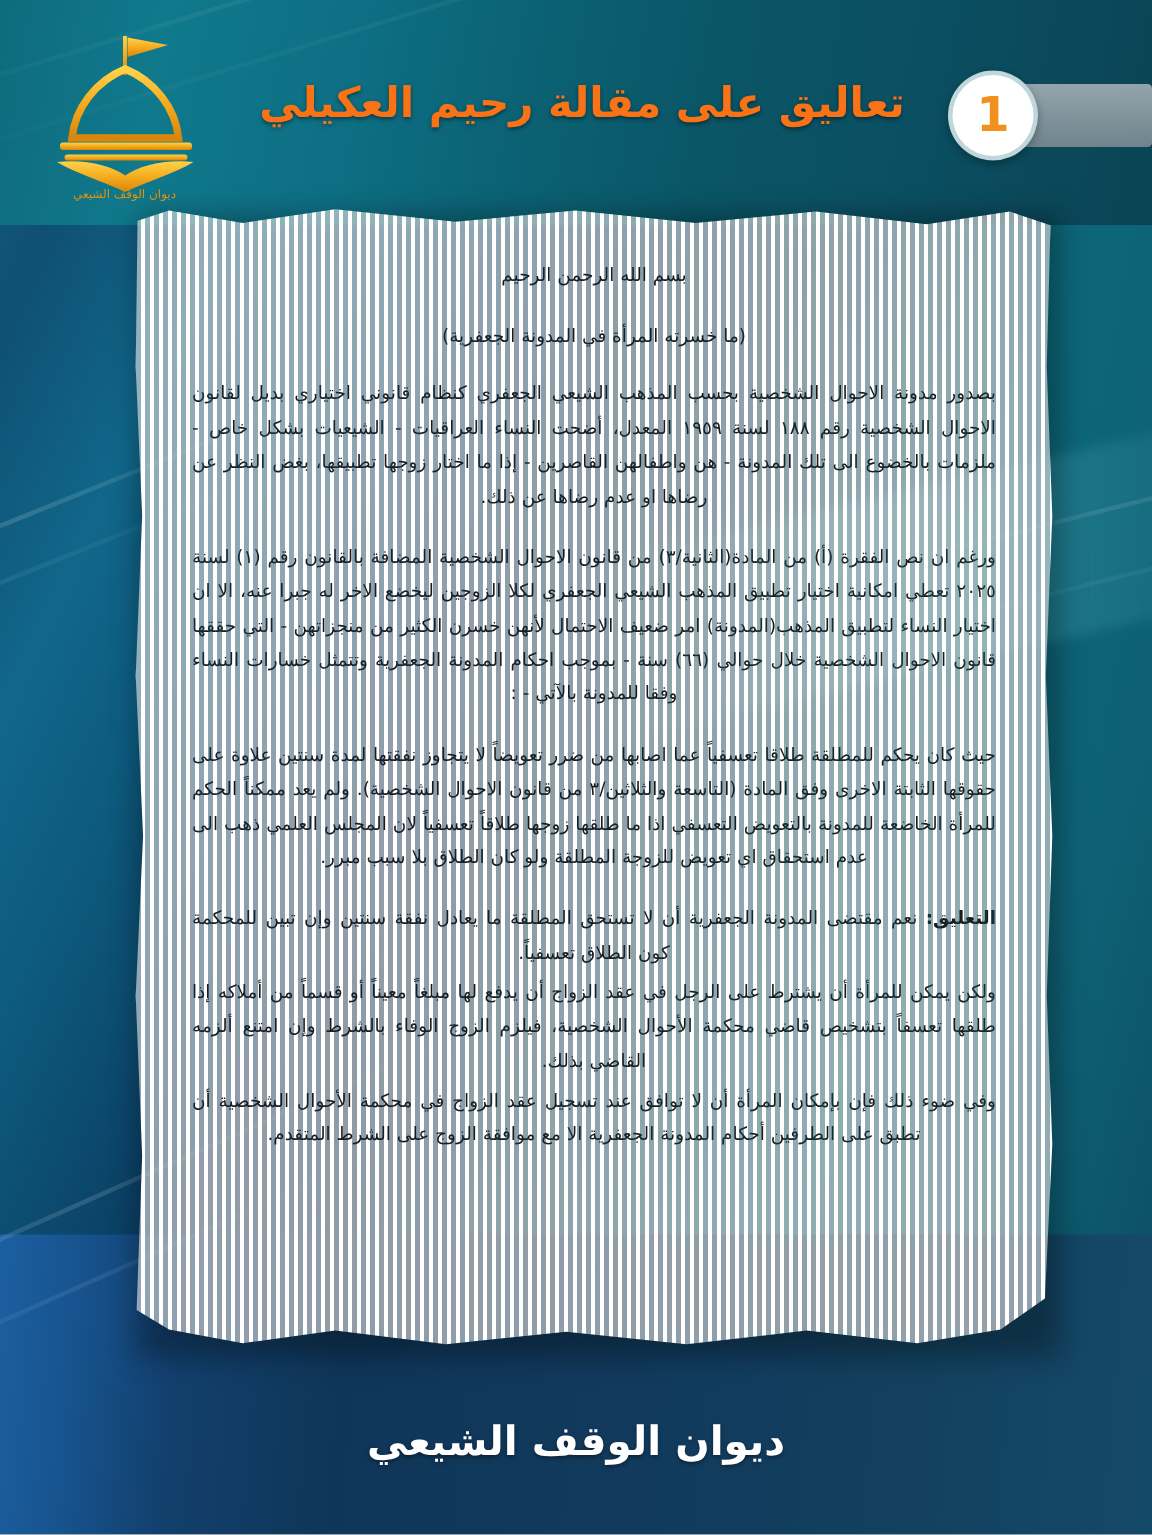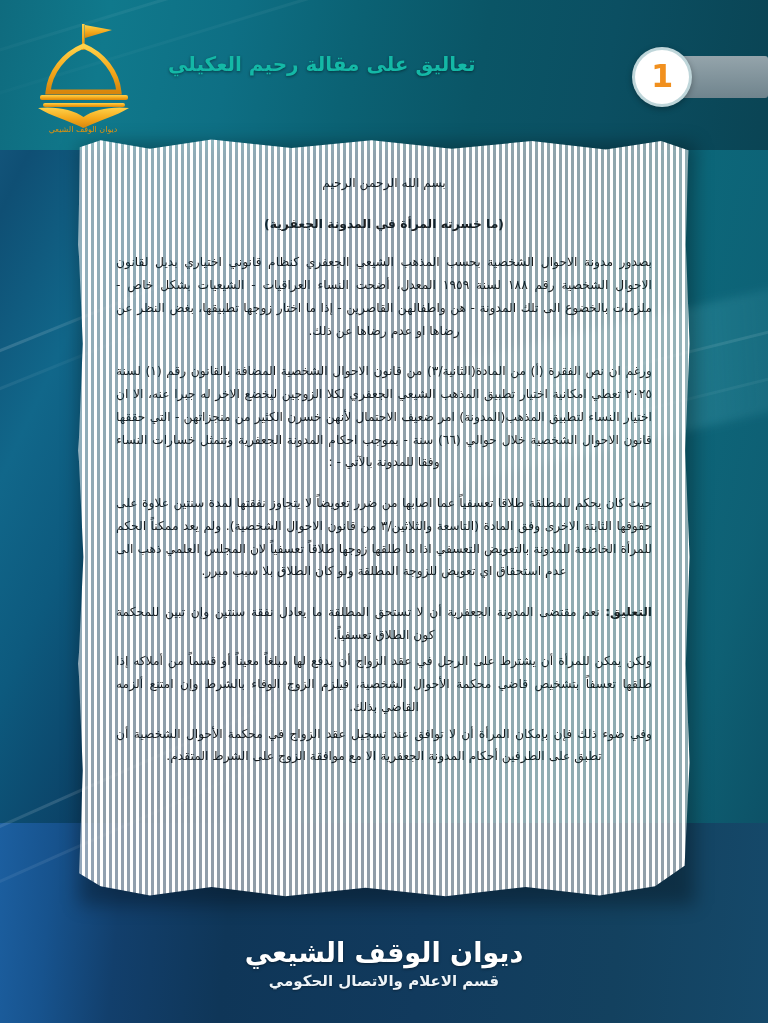--- a/index.html
+++ b/index.html
@@ -99,23 +99,23 @@
     position: absolute; left: 0; top: 0; width: 768px; height: 140px;
     z-index: 5;
   }
   .logo {
     position: absolute; left: 24px; top: 16px;
     width: 120px; height: 118px;
   }
   .header-title {
     position: absolute; right: 160px; top: 52px;
     width: 440px;
-    text-align: left;
-    color: #14b8a6;
-    font-size: 20px;
+    text-align: center;
+    color: #f97316;
+    font-size: 28px;
     font-weight: bold;
     letter-spacing: 0px;
     text-shadow: 0 1px 3px rgba(0,0,0,.45);
     direction: rtl;
   }
   .page-badge-bar {
     position: absolute; right: 0; top: 56px;
     width: 118px; height: 42px;
     background: linear-gradient(180deg, rgba(160,172,178,.92), rgba(128,142,150,.86));
     border-radius: 3px;
@@ -133,21 +133,21 @@
     color: #f1901e;
     font-size: 32px;
     font-weight: bold;
     line-height: 1;
     margin-top: -2px;
   }
 
   
   .paper-wrap {
     position: absolute;
-    left: 76px; top: 138px;
+    left: 88px; top: 138px;
     width: 616px; height: 762px;
     z-index: 4;
   }
   .paper-shadow {
     position: absolute; inset: 0;
     background: rgba(0,0,0,.30);
     filter: blur(9px);
     transform: translate(3px, 5px);
     border-radius: 3px;
   }
@@ -184,21 +184,21 @@
   .basmala {
     font-size: 12.5px;
     margin-bottom: 18px !important;
   }
   .lead {
     font-size: 12.6px;
     margin-bottom: 14px !important;
   }
   .subject {
     font-size: 13.6px;
-    font-weight: bold;
+    font-weight: normal;
     margin-bottom: 16px !important;
   }
   .intro { margin-bottom: 20px !important; }
   .body-para {
     text-align: justify;
     text-align-last: center;
     margin-bottom: 18px !important;
   }
   .listitem {
     text-align: center;
@@ -323,16 +323,15 @@
 
       <p class="commentary red">ولكن يمكن للمرأة أن يشترط على الرجل في عقد الزواج أن يدفع لها مبلغاً معيناً أو قسماً من أملاكه إذا طلقها تعسفاً بتشخيص قاضي محكمة الأحوال الشخصية، فيلزم الزوج الوفاء بالشرط وإن امتنع ألزمه القاضي بذلك.</p>
 
       <p class="commentary red">وفي ضوء ذلك فإن بإمكان المرأة أن لا توافق عند تسجيل عقد الزواج في محكمة الأحوال الشخصية أن تطبق على الطرفين أحكام المدونة الجعفرية الا مع موافقة الزوج على الشرط المتقدم.</p>
 
     </div>
   </div>
 
   <div class="footer">
     <div class="footer-title">ديوان الوقف الشيعي</div>
-    <div class="footer-sub">قسم الاعلام والاتصال الحكومي</div>
   </div>
 
 </div>
 
 </body></html>

